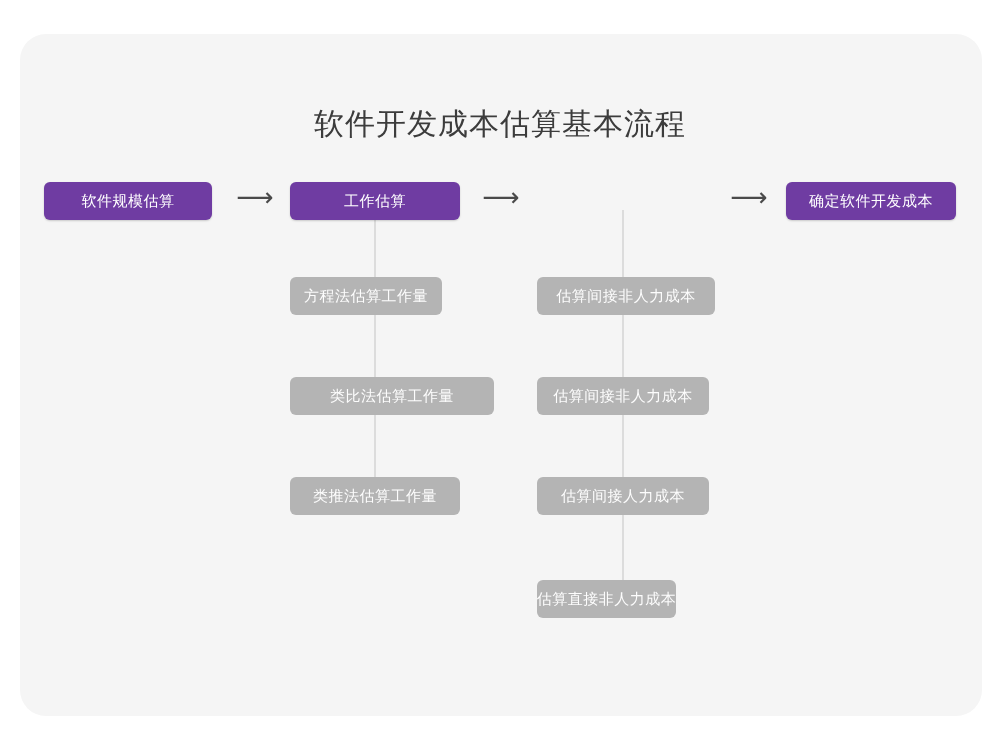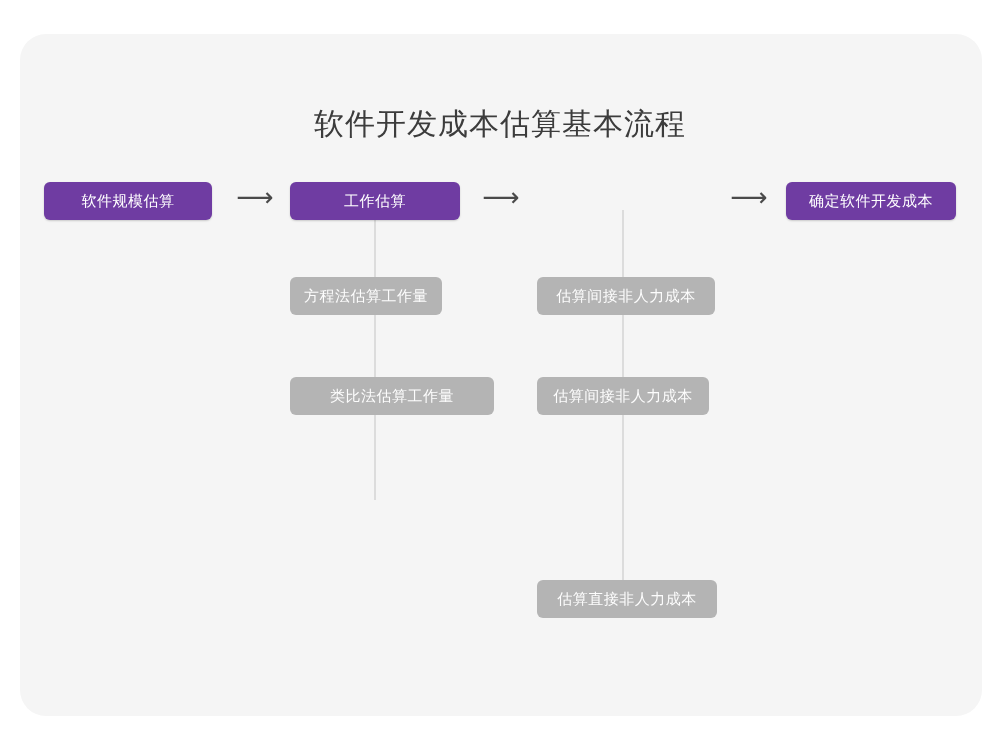--- a/index.html
+++ b/index.html
@@ -112,21 +112,23 @@
 
 
   <div class="arrow" style="left:714px; top:182px; width:70px;">⟶</div>
 
   <div class="node primary" style="left:786px; top:182px; width:170px;">确定软件开发成本</div>
 
   <div class="node secondary" style="left:290px; top:277px; width:152px;">方程法估算工作量</div>
 
   <div class="node secondary" style="left:290px; top:377px; width:204px;">类比法估算工作量</div>
 
+  <div class="node secondary" style="left:290px; top:477px; width:170px;">类推法估算工作量</div>
 
   <div class="node secondary" style="left:537px; top:277px; width:178px;">估算间接非人力成本</div>
 
   <div class="node secondary" style="left:537px; top:377px; width:172px;">估算间接非人力成本</div>
 
+  <div class="node secondary" style="left:537px; top:477px; width:172px;">估算间接人力成本</div>
 
-  <div class="node secondary" style="left:537px; top:580px; width:180px;">估算直接非人力成本</div>
+  <div class="node secondary" style="left:537px; top:580px; width:139px;">估算直接非人力成本</div>
 
 </div>
 
 </body></html>

